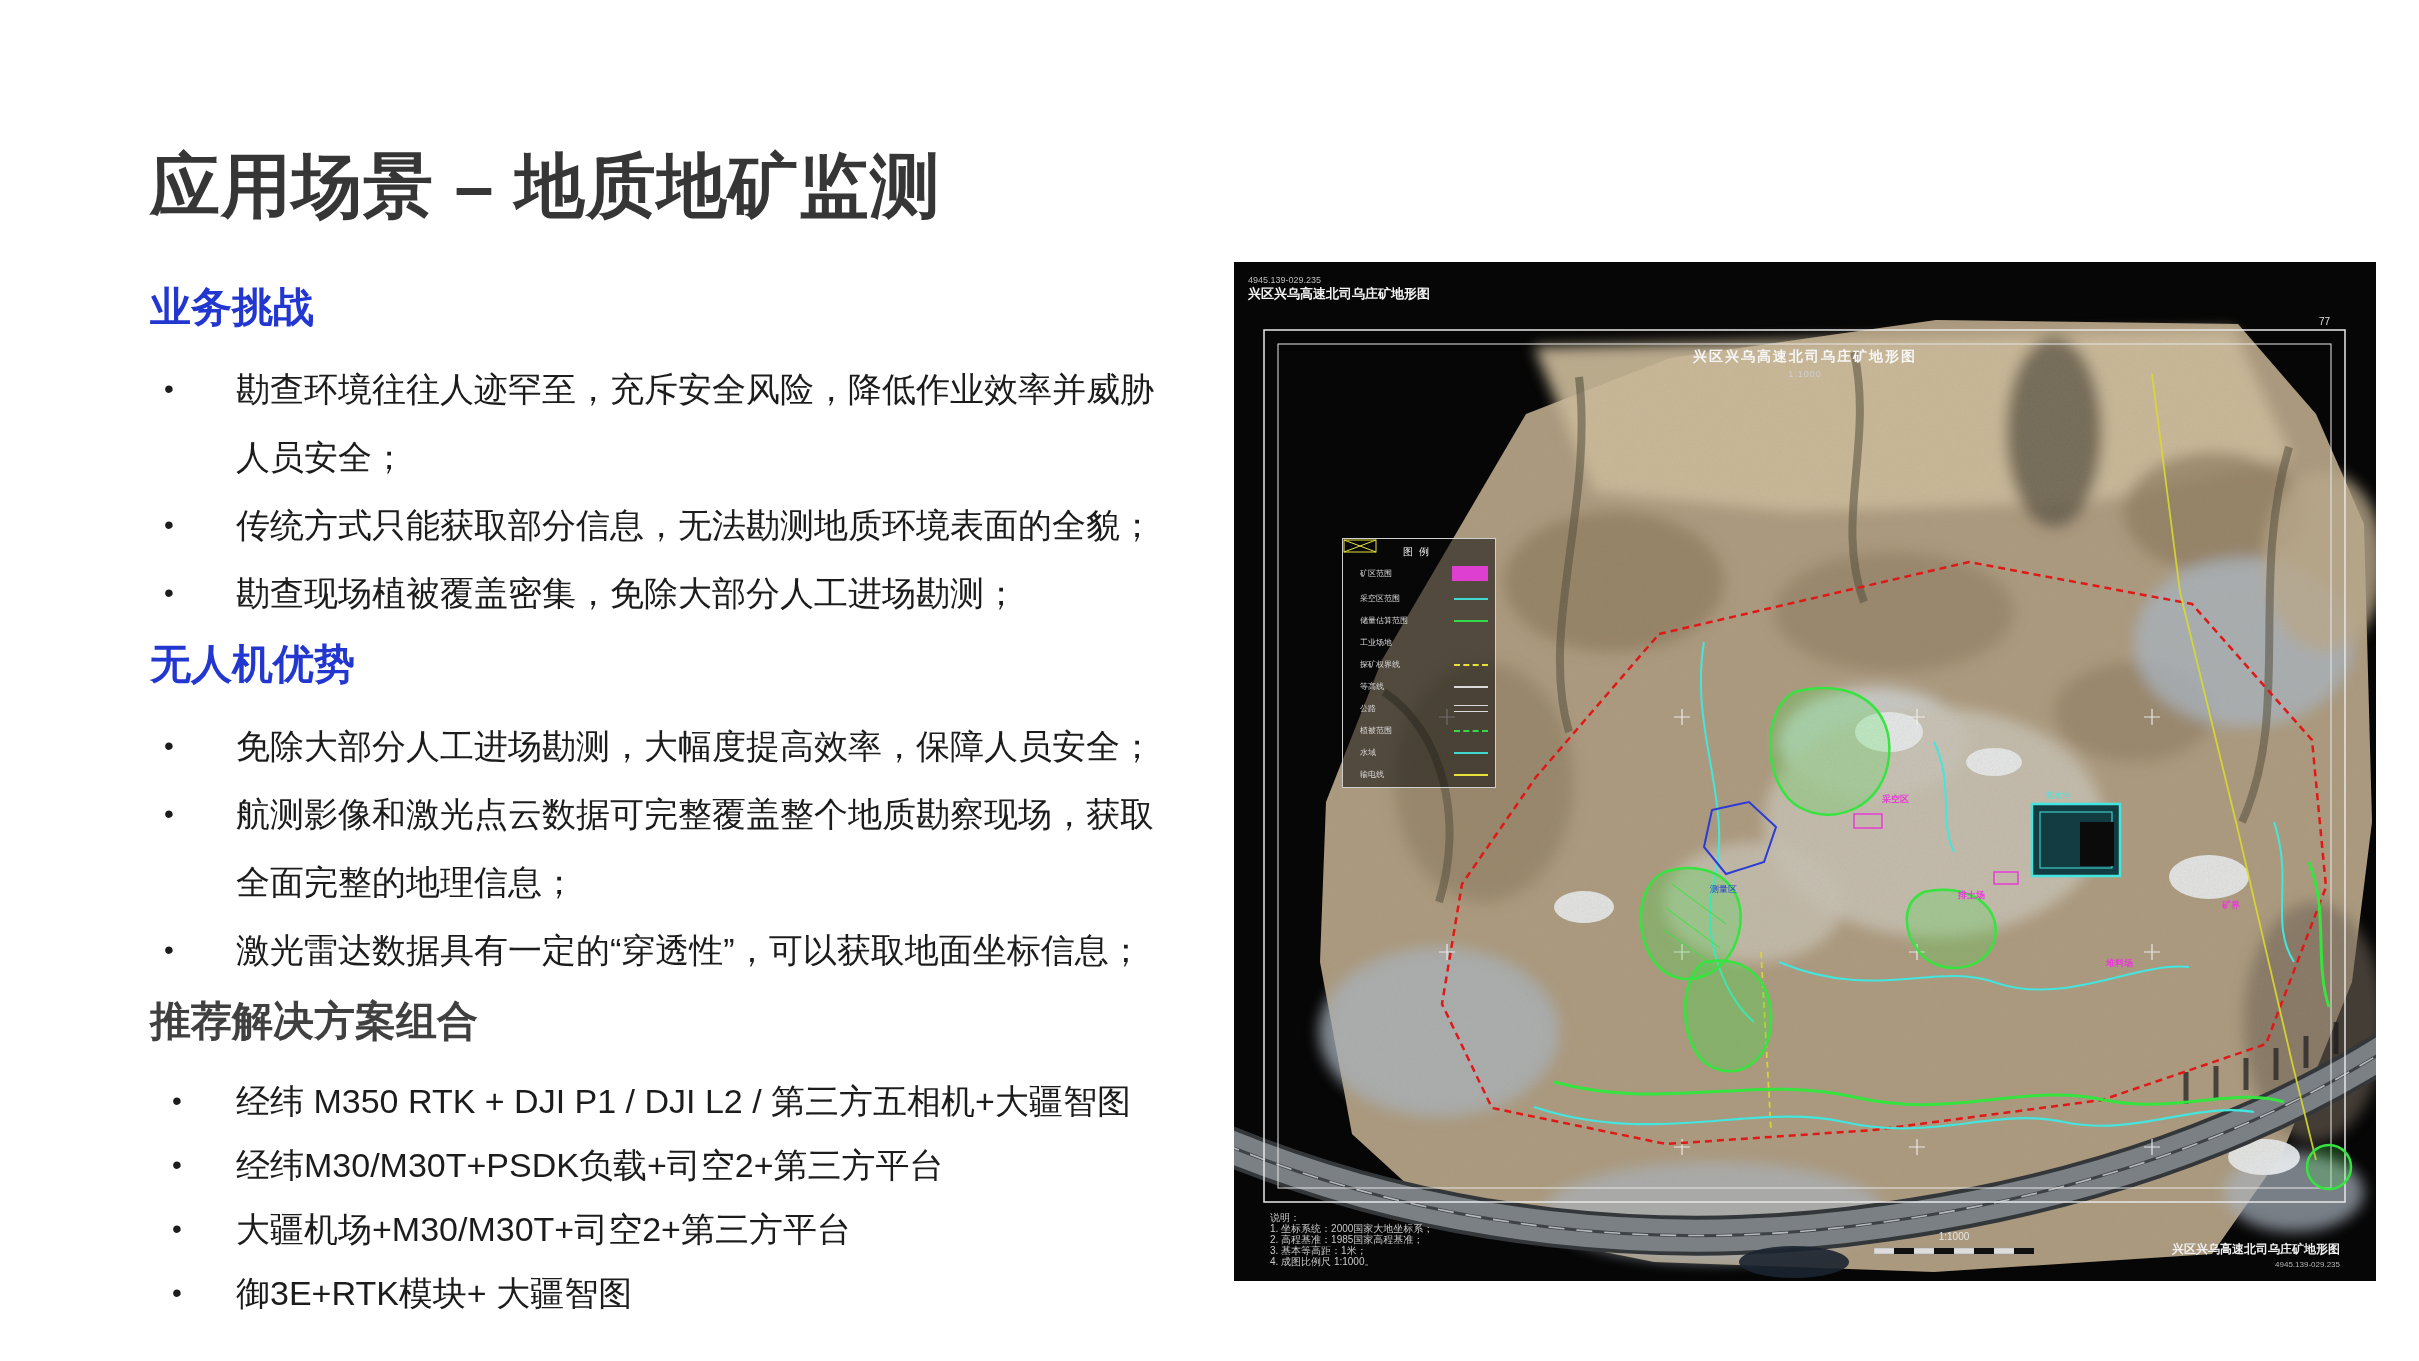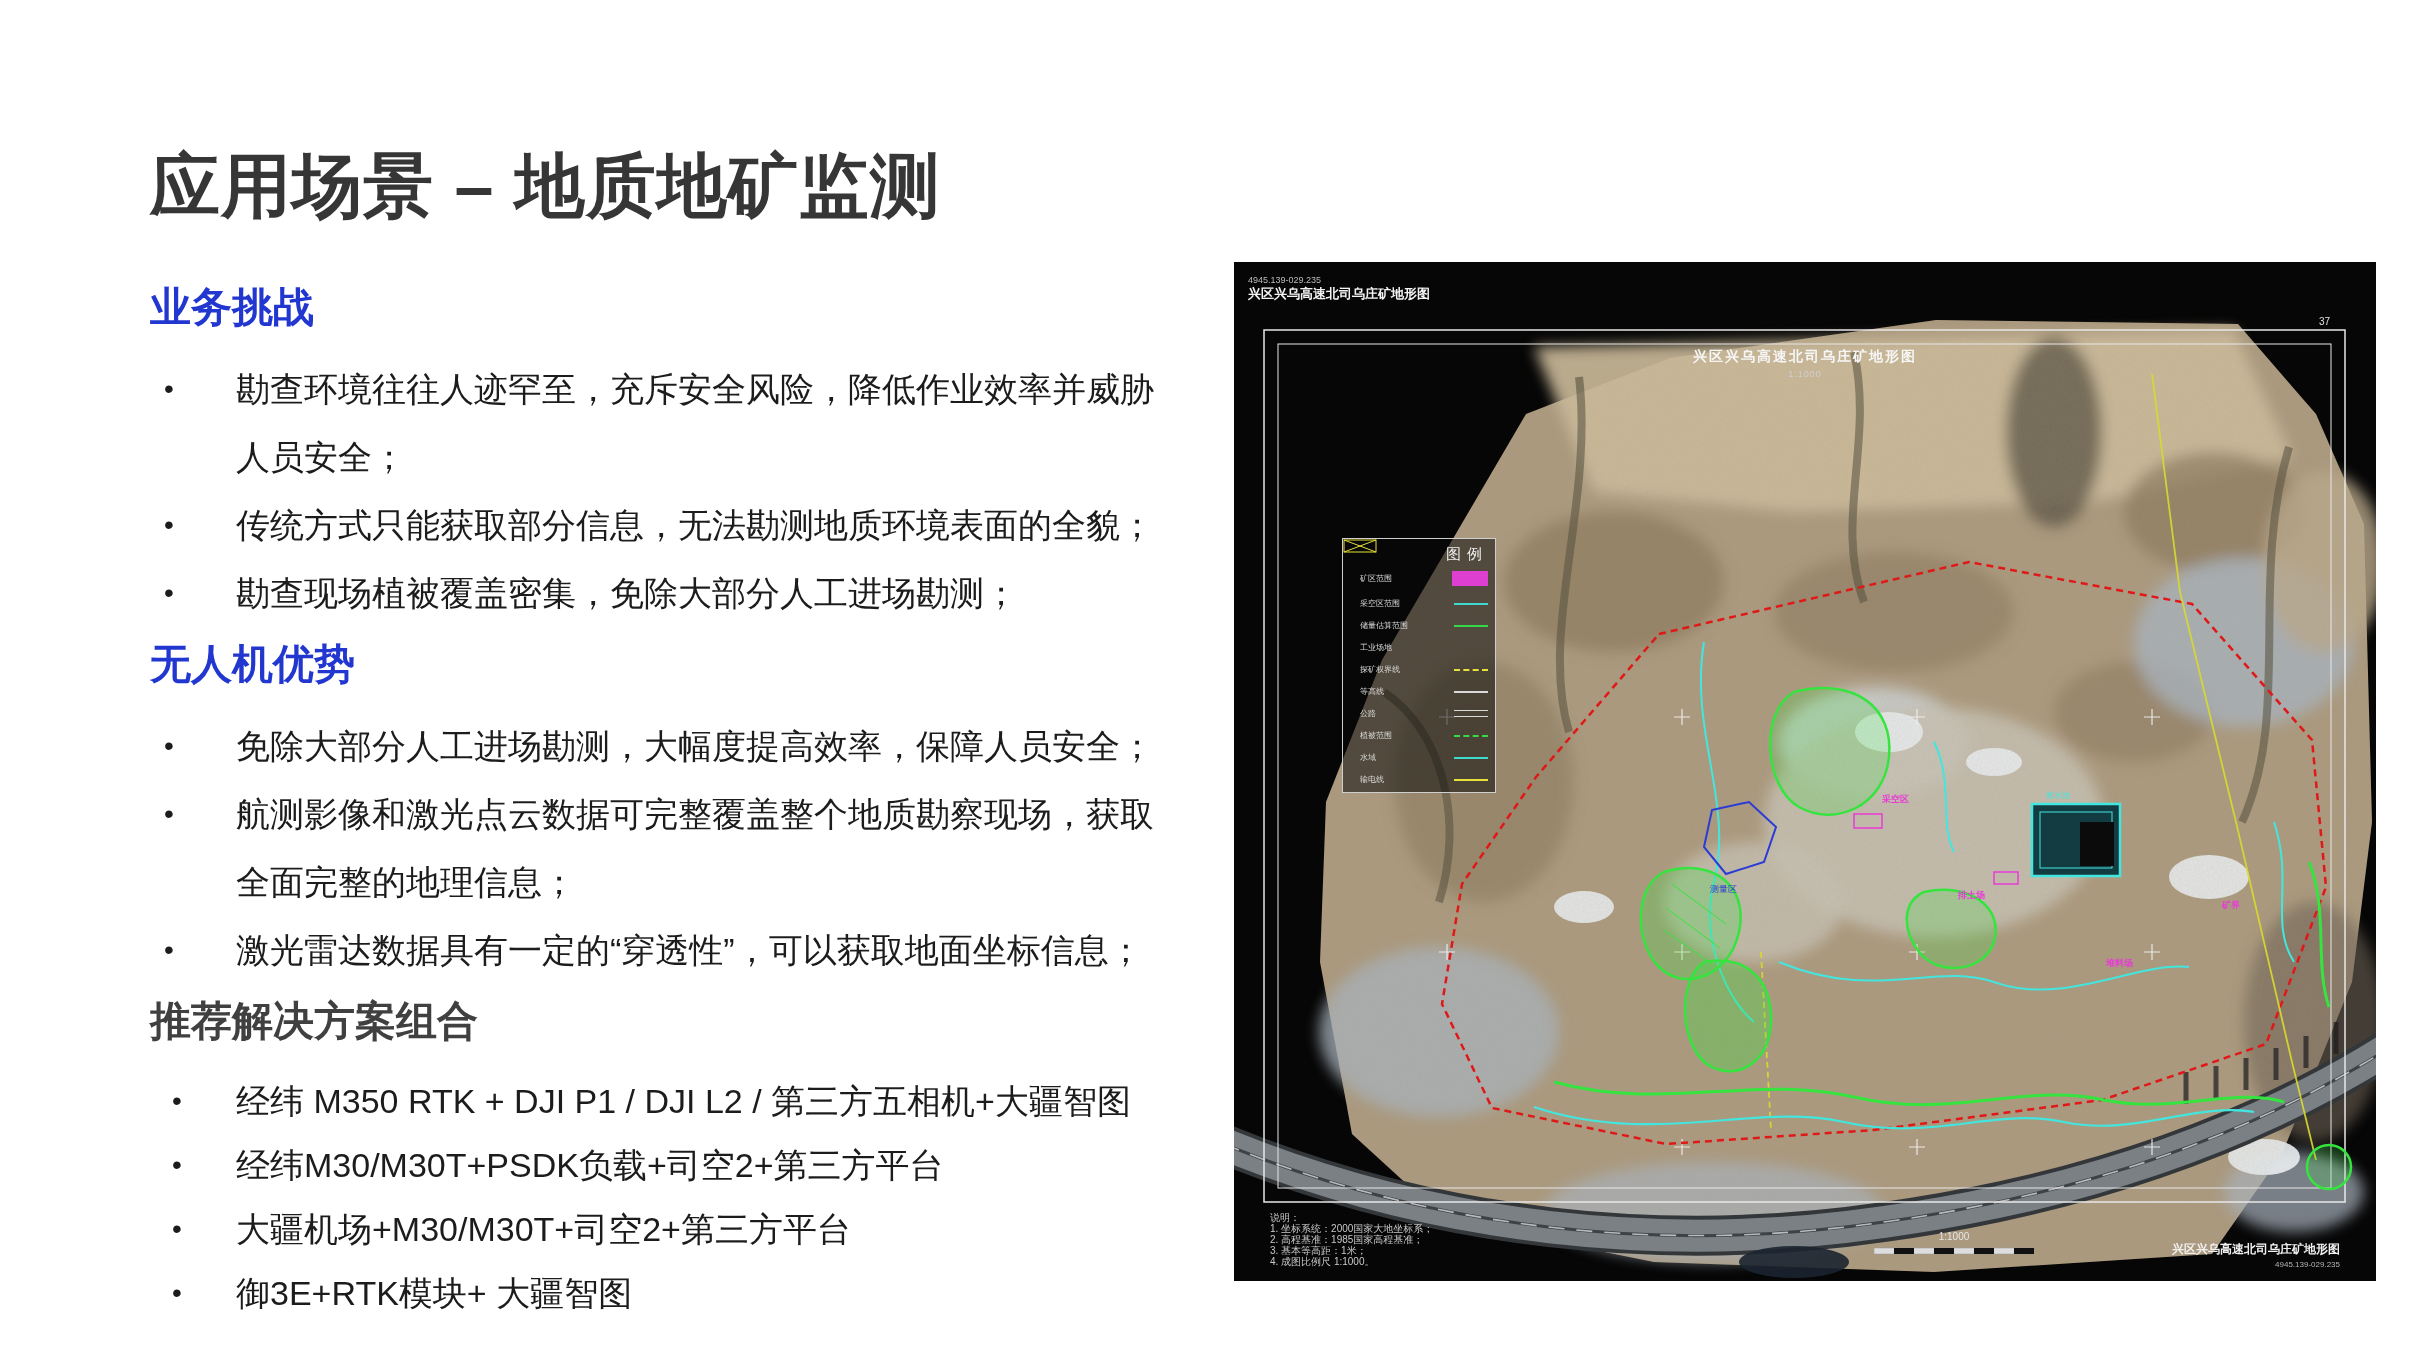--- a/index.html
+++ b/index.html
@@ -30,21 +30,21 @@
   .m-subtitle { font-size:9px; color:#cfcfcf; margin-top:3px; letter-spacing:1px; }
   .m-sheet { right:46px; top:54px; font-size:10px; color:#e0e0e0; }
   .m-notes { left:36px; bottom:14px; font-size:10px; color:#c9c9c9; line-height:11px; }
   .m-br { right:36px; bottom:12px; text-align:right; }
   .m-br-title { font-size:12px; font-weight:bold; color:#f0f0f0; }
   .m-br-code { font-size:8px; color:#b5b5b5; margin-top:2px; }
   
   .legend { position:absolute; left:108px; top:276px; width:154px;
             border:1px solid #cfcfcf; background:rgba(10,10,10,0.55);
             padding:6px 7px 8px 7px; box-sizing:border-box; }
-  .lg-title { text-align:right; color:#f0f0f0; font-size:15px; letter-spacing:6px;
+  .lg-title { text-align:center; color:#f0f0f0; font-size:10px; letter-spacing:6px;
               margin-bottom:7px; }
   .lg-row { display:flex; align-items:center; justify-content:space-between;
             margin:0 0 13px 10px; }
   .lg-label { font-size:8px; color:#dadada; line-height:9px; }
   .sw { width:34px; flex:none; }
   .sw-line     { height:0; border-top:2px solid #fff; }
   .sw-dash     { height:0; border-top:2px dashed #fff; }
   .sw-boxfill  { height:13px; border:1px solid #fff; opacity:.9; }
   .sw-double   { height:5px; border-top:1.5px solid #fff; border-bottom:1.5px solid #fff; }
 </style>
@@ -257,21 +257,21 @@
     <div class="m-ov m-top-left">
       <div class="m-code">4945.139-029.235</div>
       <div class="m-tl-title">兴区兴乌高速北司乌庄矿地形图</div>
     </div>
 
     <div class="m-ov m-title-wrap">
       <div class="m-title">兴区兴乌高速北司乌庄矿地形图</div>
       <div class="m-subtitle">1:1000</div>
     </div>
 
-    <div class="m-ov m-sheet">37</div>
+    <div class="m-ov m-sheet">77</div>
 
     <div class="legend">
       <div class="lg-title">图例</div>
       <div class="lg-row">
         <span class="lg-label">矿区范围</span>
         <span class="sw sw-boxfill" style="border-color: rgb(238, 62, 224); background-color: rgb(238, 62, 224);"></span>
       </div>
       <div class="lg-row">
         <span class="lg-label">采空区范围</span>
         <span class="sw sw-line" style="border-top-color: rgb(63, 217, 207);"></span>

